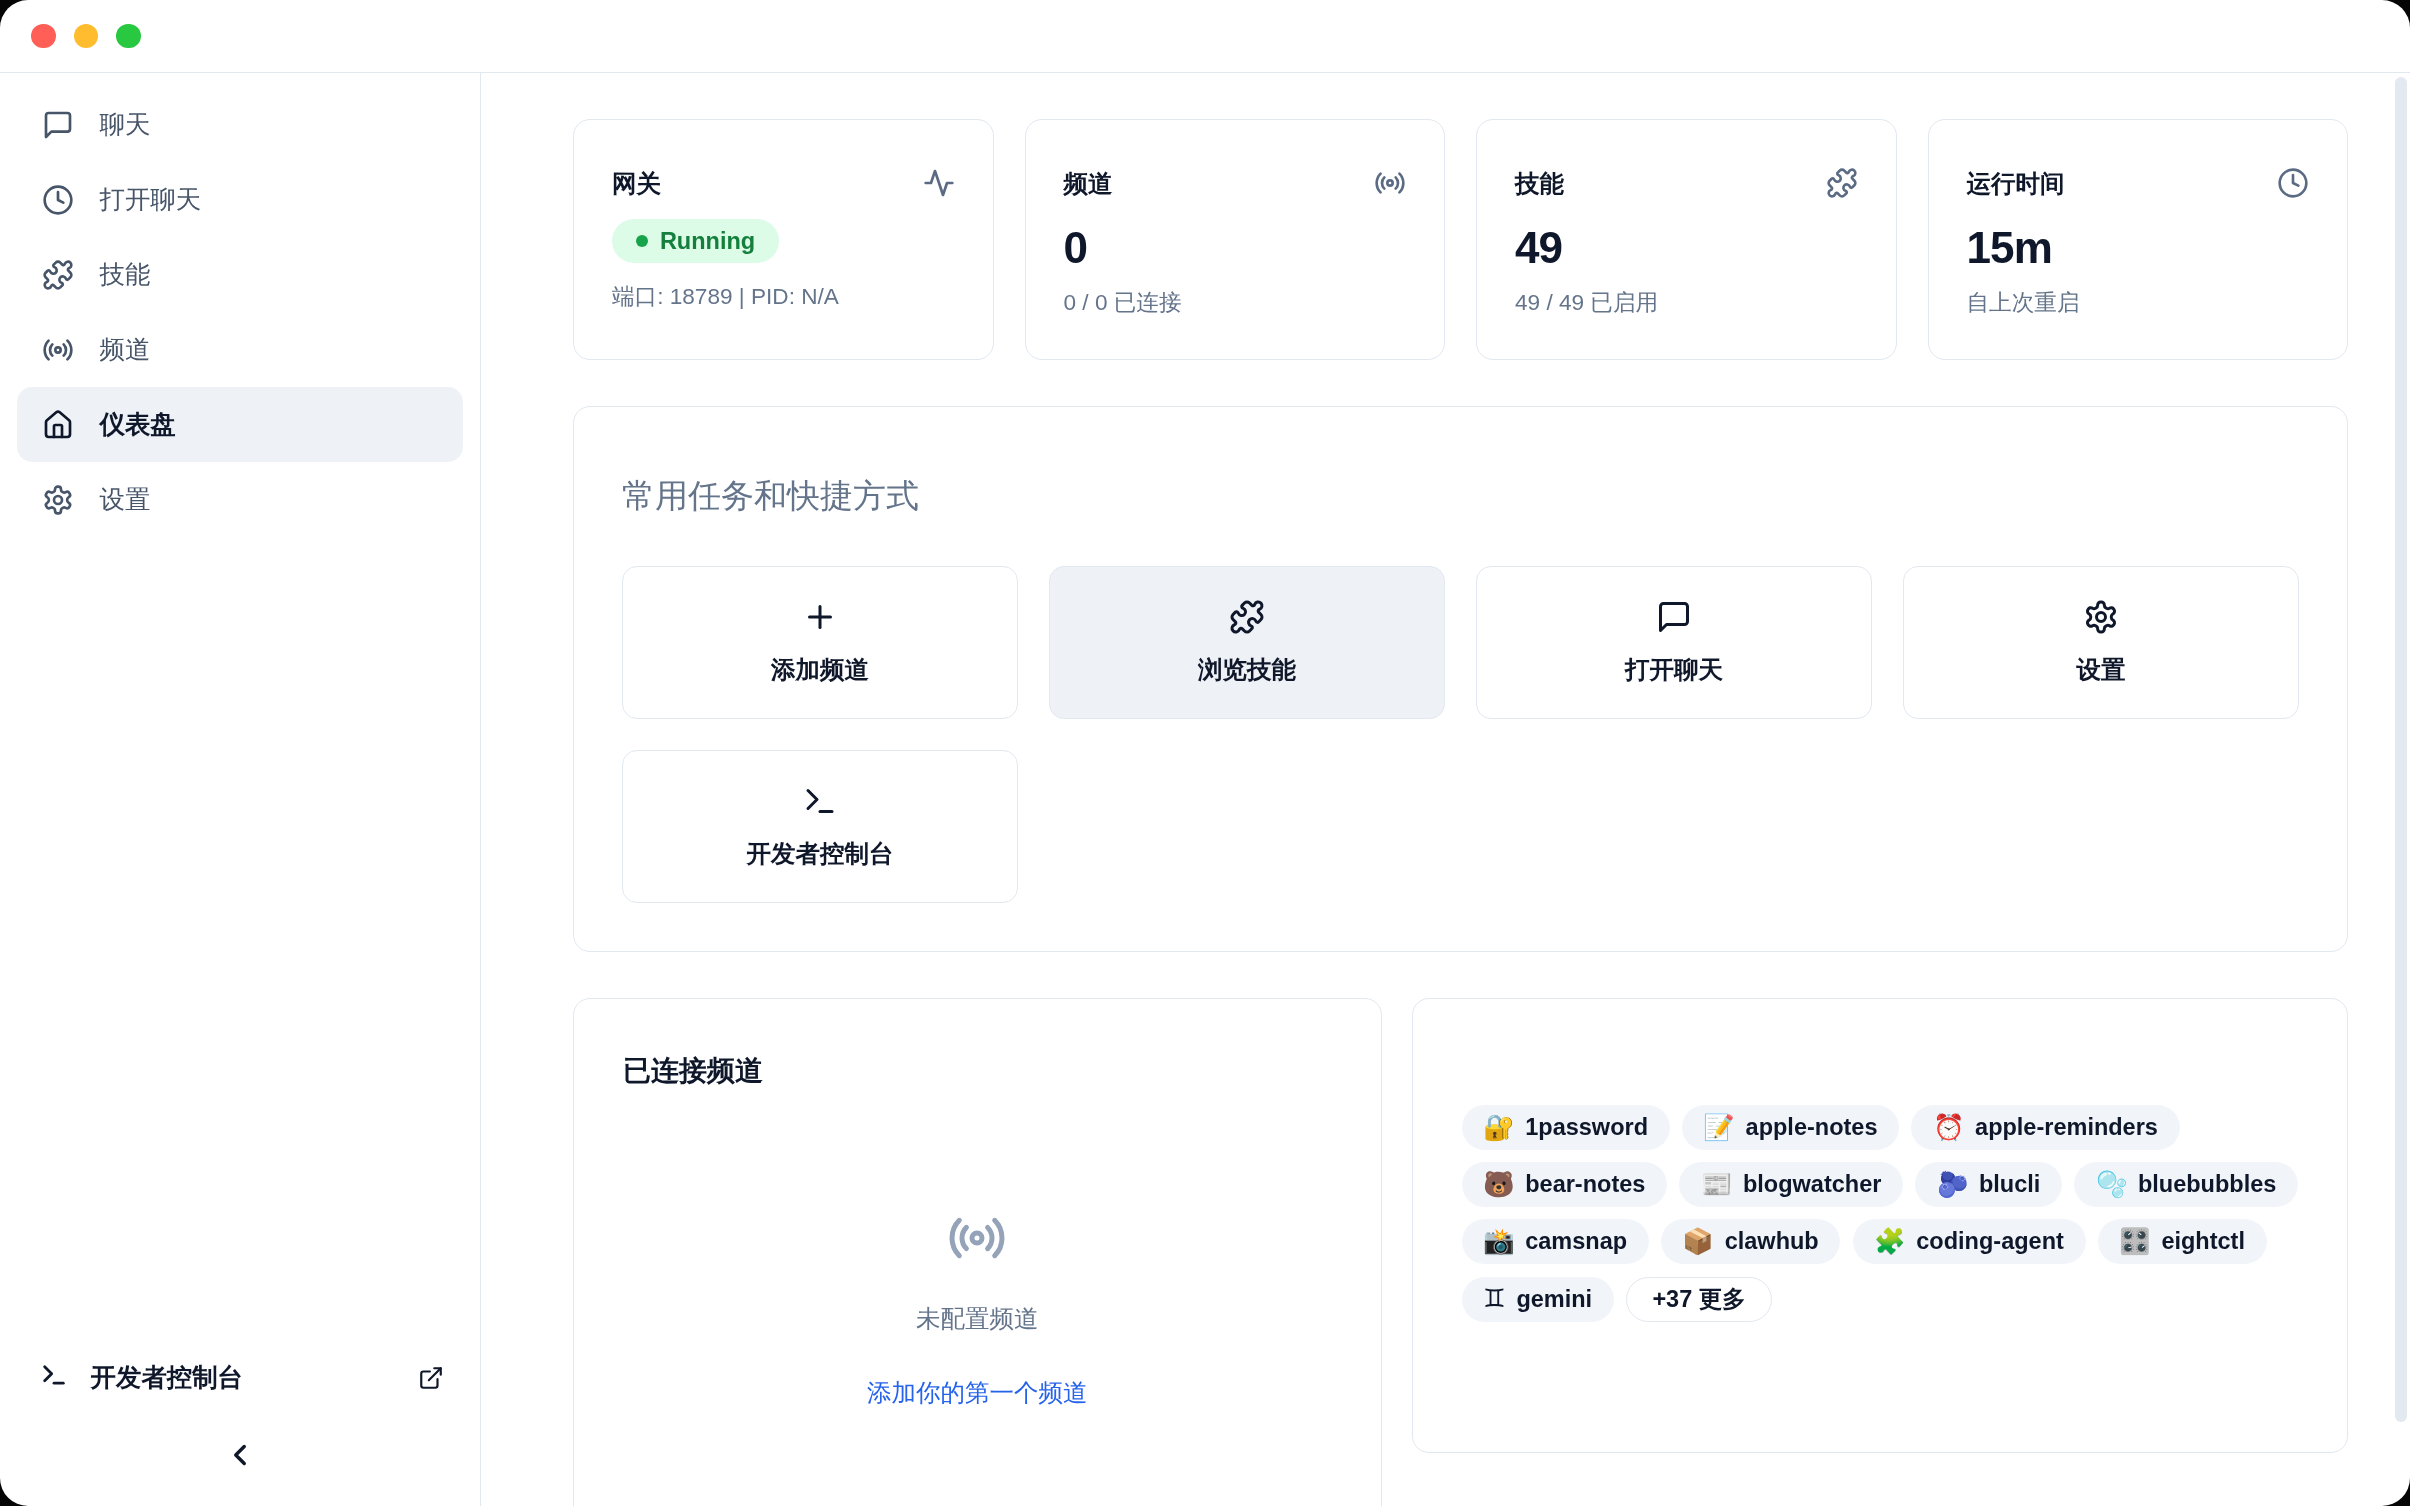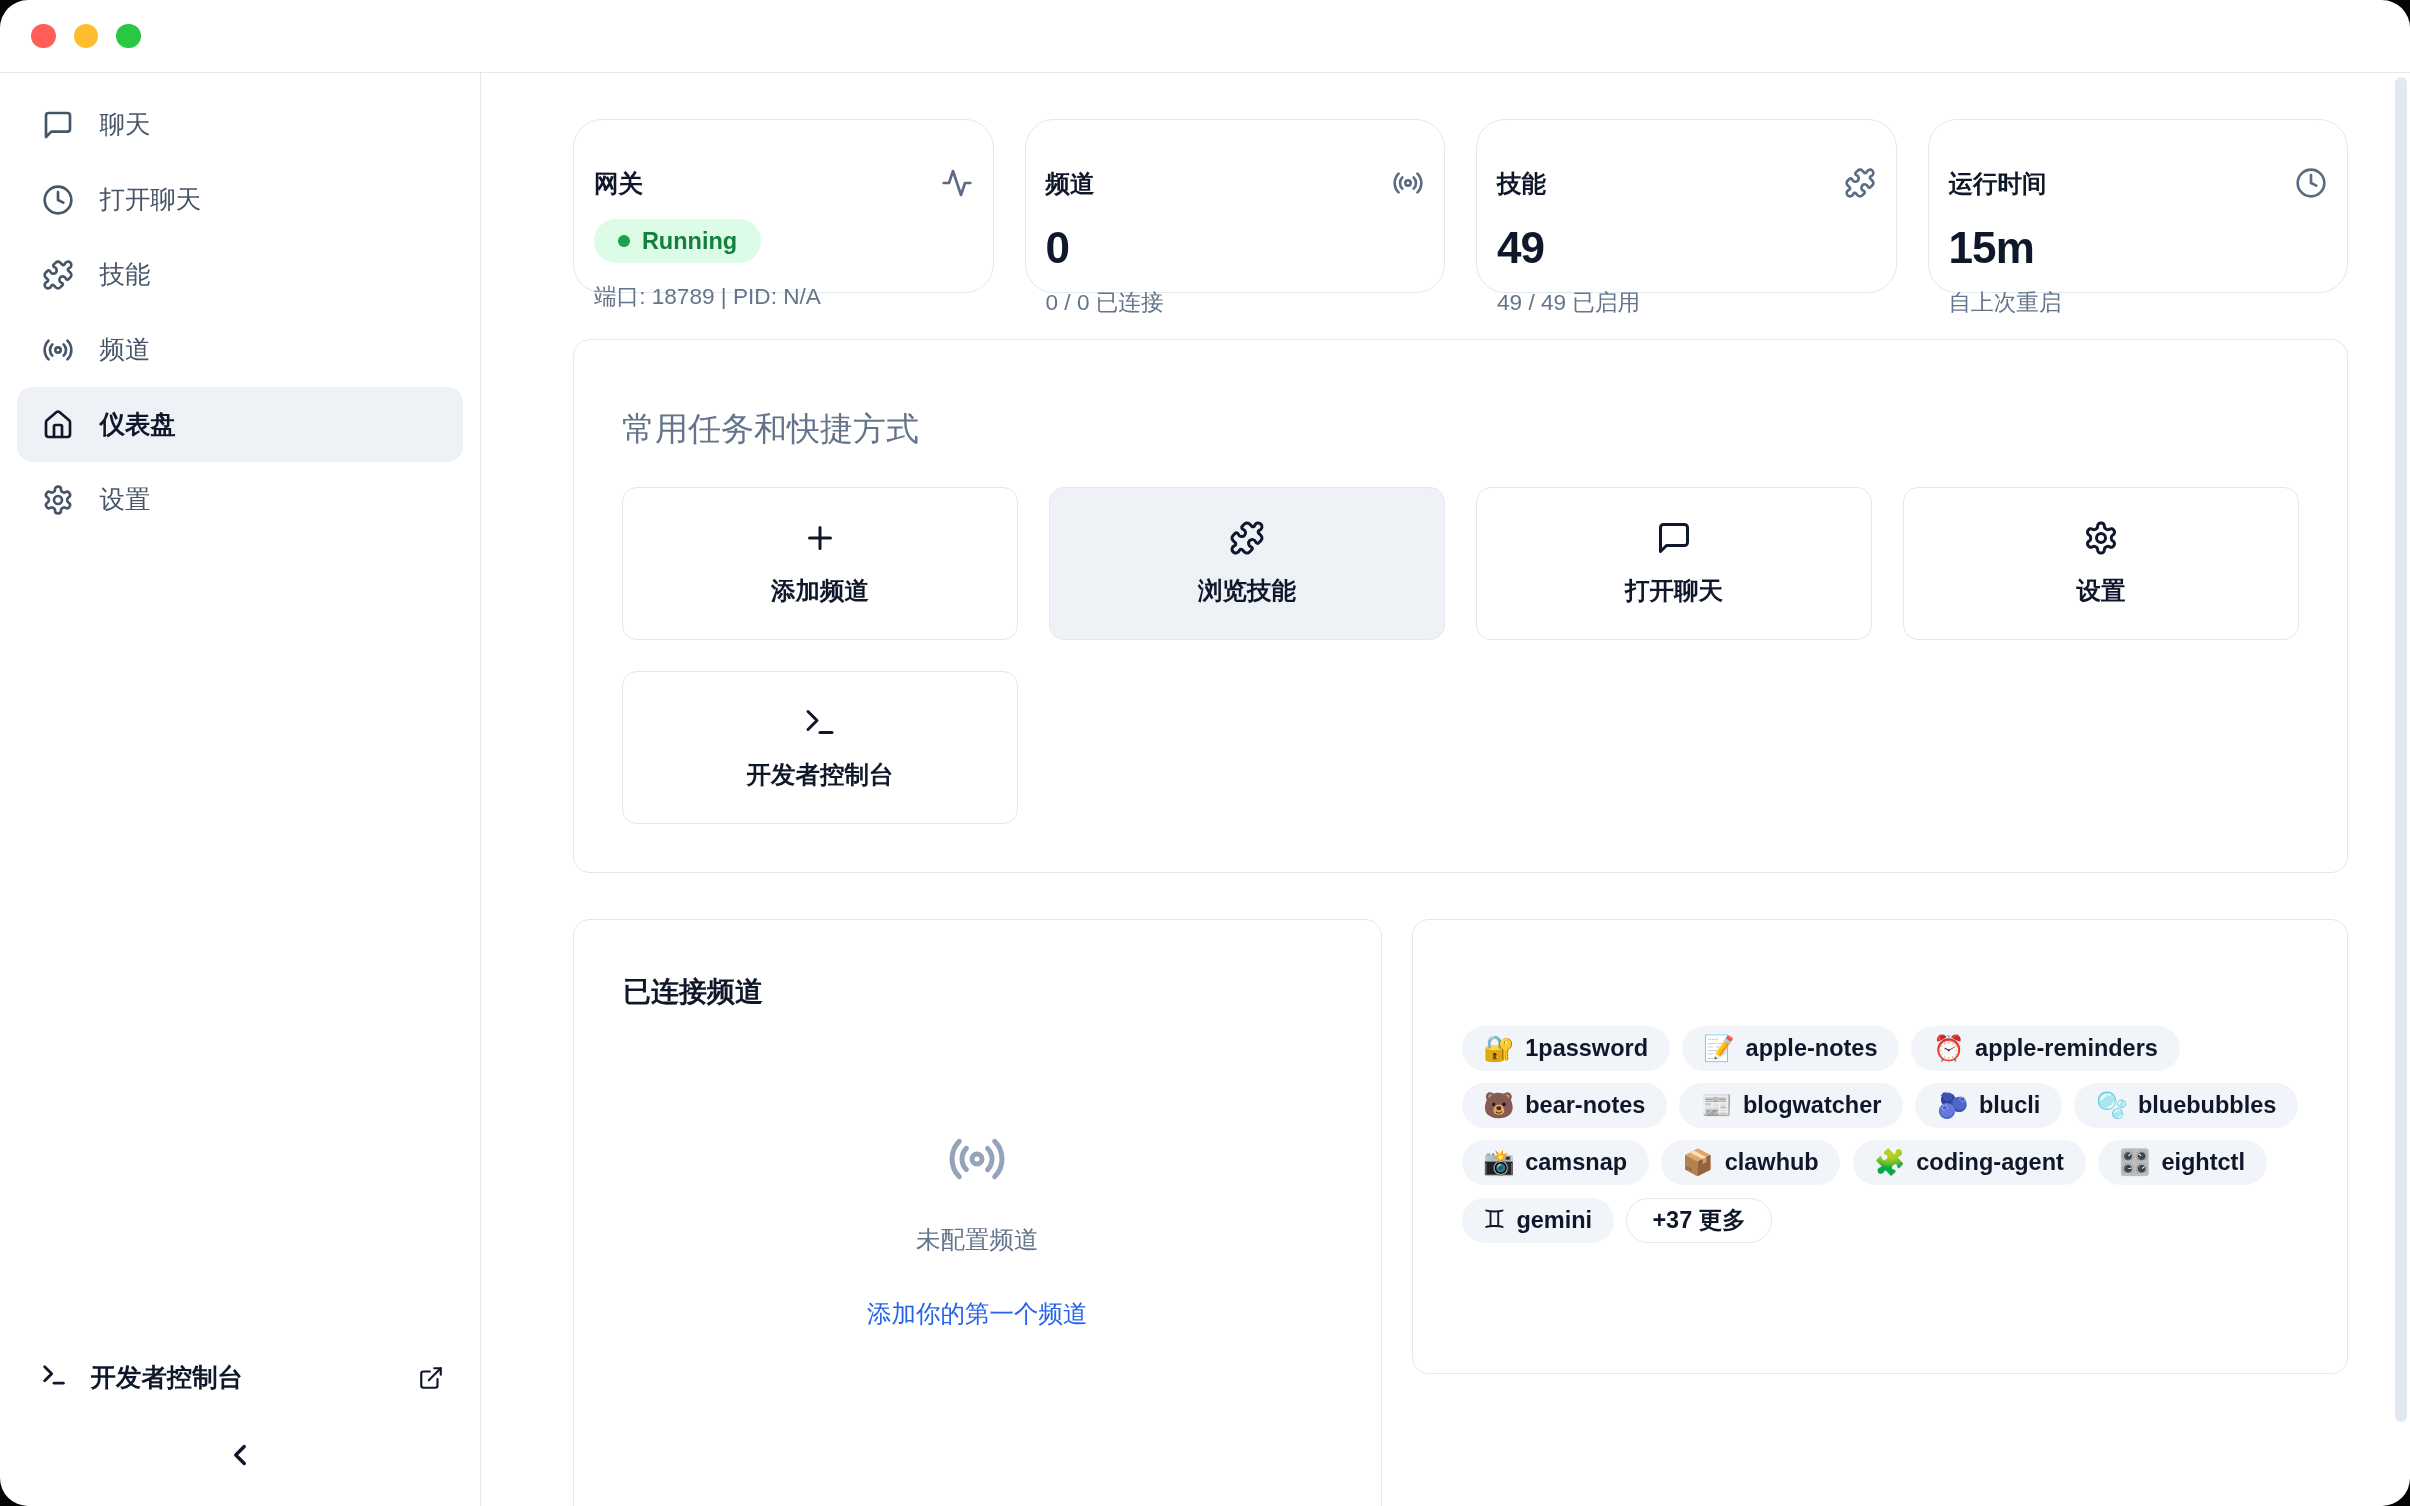--- a/index.html
+++ b/index.html
@@ -62,24 +62,24 @@
   
   .main {
     flex: 1; min-width: 0;
     position: relative;
     padding: 46px 62px 0 44px;
     overflow: hidden;
   }
 
   .stats { display: grid; grid-template-columns: repeat(4, 1fr); gap: 31px; }
   .stat-card {
-    height: 174px;
-    border: 0.9px solid #e2e8f0; border-radius: 29px;
+    height: 241px;
+    border: 0.9px solid #e2e8f0; border-radius: 17px;
     background: #fff;
-    padding: 47px 20px;
+    padding: 47px 38px;
   }
   .stat-head { display: flex; align-items: flex-start; justify-content: space-between; }
   .stat-title { font-size: 24.5px; font-weight: 600; color: #0f172a; }
   .stat-icon { color: #5b6b84; display: flex; }
   .stat-value { margin-top: 22.6px; font-size: 44px; font-weight: 700; color: #0f172a; letter-spacing: -0.9px; }
   .stat-detail { margin-top: 14px; font-size: 22.6px; color: #64748b; }
   .status-pill {
     margin-top: 19px;
     display: inline-flex; align-items: center; gap: 12.2px;
     background: #dcfce7; color: #15803d;
@@ -91,21 +91,21 @@
 
   
   .qa-card {
     margin-top: 46px;
     border: 0.9px solid #e2e8f0; border-radius: 17px;
     background: #fff;
     padding: 51px 48px 48px;
   }
   .qa-title { font-size: 37px; font-weight: 700; color: #0f172a; letter-spacing: 0.5px; }
   .qa-sub { margin-top: 16px; font-size: 33px; color: #64748b; }
-  .qa-grid { margin-top: 35px; display: grid; grid-template-columns: repeat(4, 1fr); gap: 31px; }
+  .qa-grid { margin-top: 47px; display: grid; grid-template-columns: repeat(4, 1fr); gap: 31px; }
   .qa-btn {
     height: 153px;
     border: 0.9px solid #e2e8f0; border-radius: 15px;
     background: #fff;
     display: flex; flex-direction: column; align-items: center; justify-content: center; gap: 18px;
     font-size: 24.5px; font-weight: 600; color: #0f172a;
     font-family: inherit; cursor: pointer;
   }
   .qa-btn.highlighted { background: #eef2f6; }
   .qa-btn svg { display: block; }

